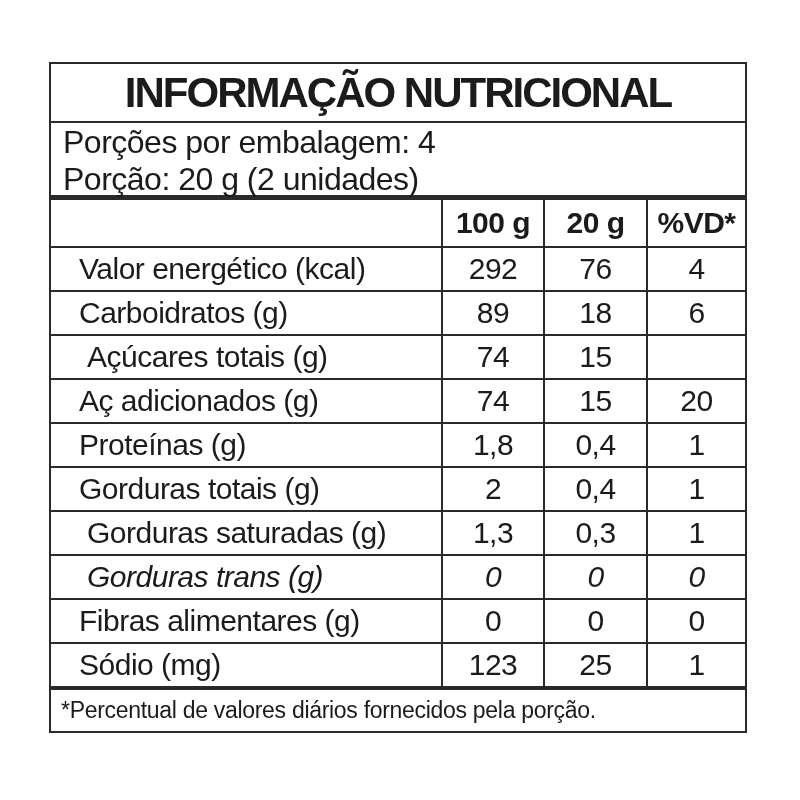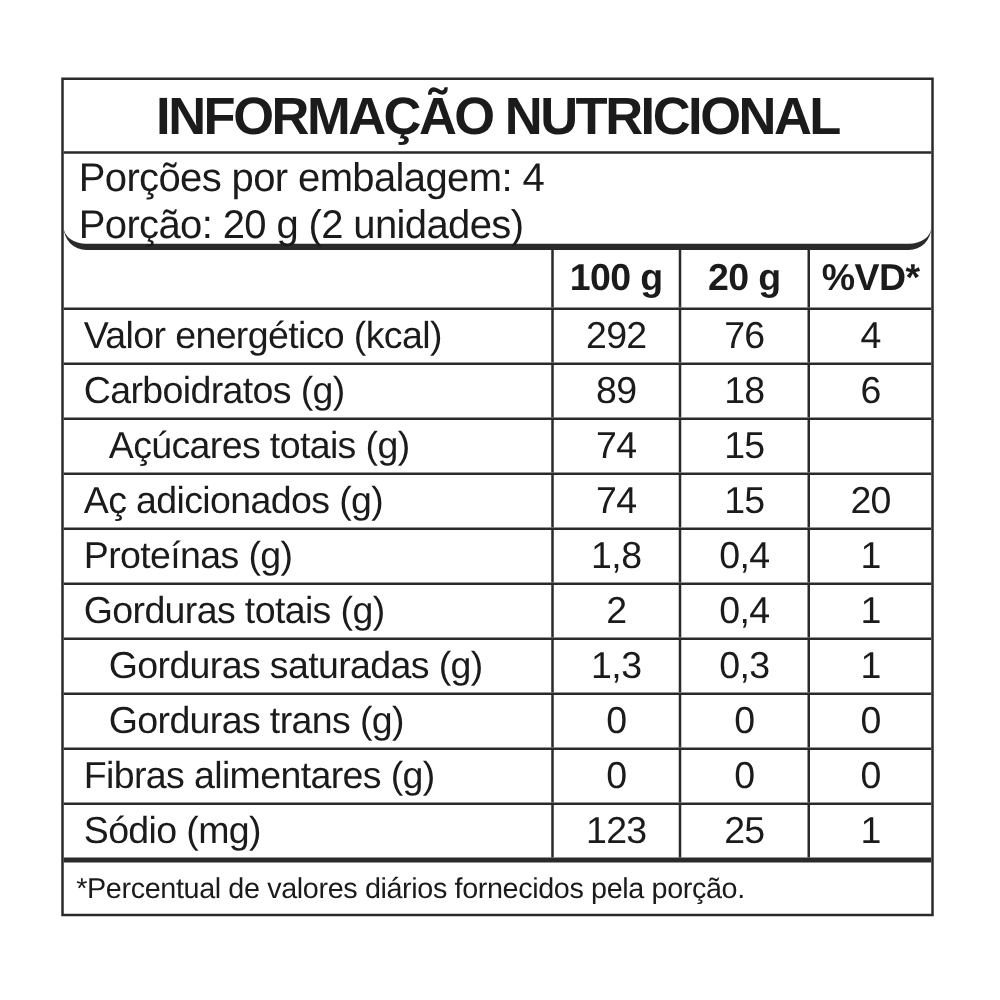--- a/index.html
+++ b/index.html
@@ -23,38 +23,38 @@
     height:59px;display:flex;align-items:center;justify-content:center;
     border-bottom:2px solid var(--line);
   }
   .title-section h1{
     font-size:42px;font-weight:bold;letter-spacing:-2px;white-space:nowrap;
   }
 
   .portion-section{
     padding:3px 0 0 12px;height:77px;
     border-bottom:5px solid var(--line);
-    display:flex;flex-direction:column;justify-content:center;border-radius:18px;
+    display:flex;flex-direction:column;justify-content:center;
   }
   .portion-section .pline{
     font-size:32px;line-height:37px;letter-spacing:-0.5px;white-space:nowrap;
   }
 
   .table{display:flex;flex-direction:column;border-radius:16px;}
   .trow{
     display:grid;grid-template-columns:390px 102px 103px 99px;
     height:44px;
   }
   .trow.header{height:46px;}
   .trow + .trow{border-top:2px solid var(--line);}
   .cell{
     display:flex;align-items:center;font-size:30px;letter-spacing:-0.5px;
     overflow:hidden;white-space:nowrap;
   }
-  .cell.label{justify-content:flex-start;padding-left:16px;}
+  .cell.label{justify-content:flex-start;padding-left:28px;}
   .cell.label.indent-1{padding-left:36px;}
   .cell.label.indent-2{}
   .cell.val{justify-content:center;border-left:2px solid var(--line);}
   .trow.header .cell{font-weight:bold;}
 
   .footnote-section{
     border-top:4px solid var(--line);
     flex:1;display:flex;align-items:center;
     padding-left:10px;
   }
@@ -125,21 +125,21 @@
     <div class="cell val">1</div>
   </div>
 
   <div class="trow" style="border-top: 2px solid var(--line);">
     <div class="cell label indent-1">Gorduras saturadas (g)</div>
     <div class="cell val">1,3</div>
     <div class="cell val">0,3</div>
     <div class="cell val">1</div>
   </div>
 
-  <div class="trow" style="border-top: 2px solid var(--line);">
+  <div class="trow" style="border-top: 2px solid var(--line); font-style: italic;">
     <div class="cell label indent-1">Gorduras trans (g)</div>
     <div class="cell val">0</div>
     <div class="cell val">0</div>
     <div class="cell val">0</div>
   </div>
 
   <div class="trow" style="border-top: 2px solid var(--line);">
     <div class="cell label indent-0">Fibras alimentares (g)</div>
     <div class="cell val">0</div>
     <div class="cell val">0</div>

